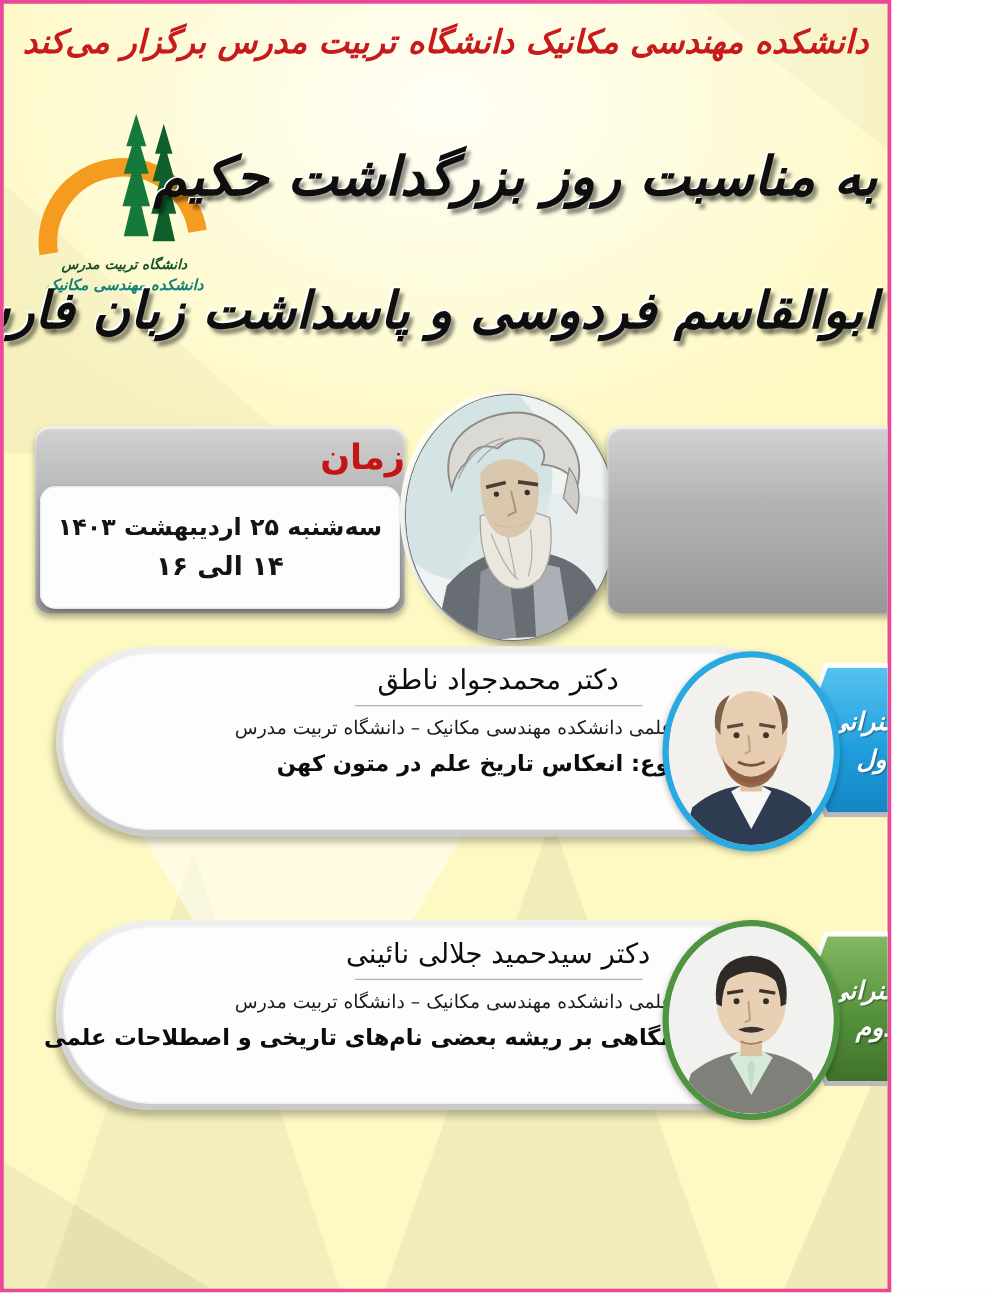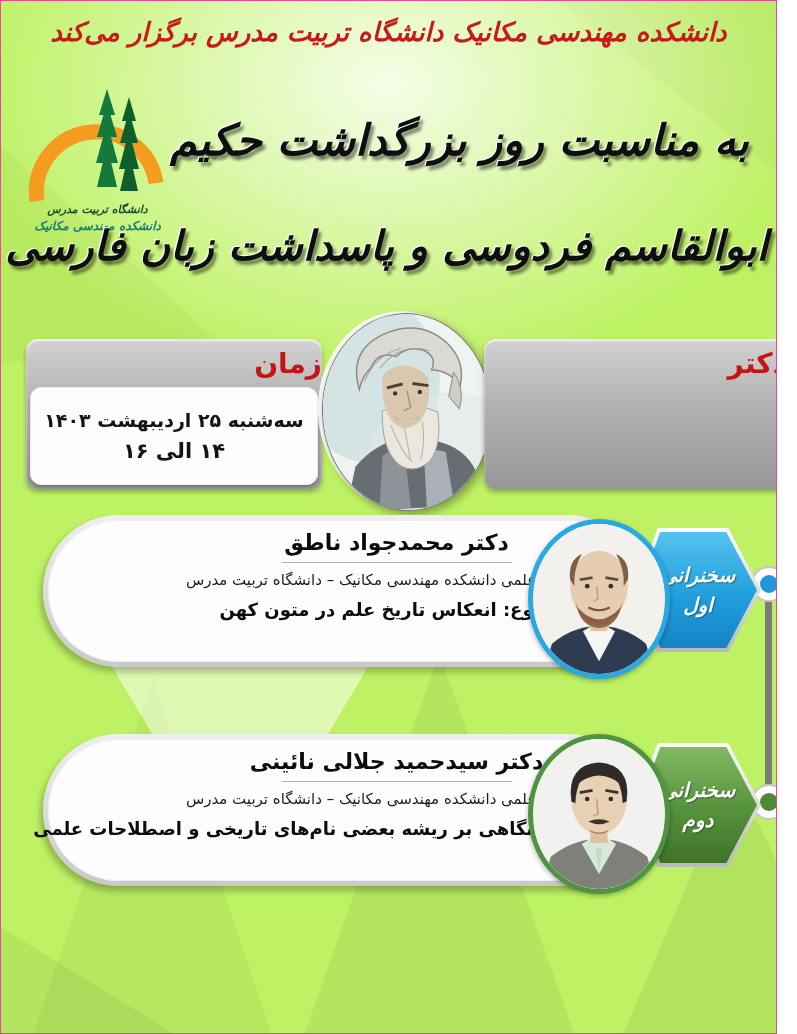--- a/index.html
+++ b/index.html
@@ -1,18 +1,18 @@
 <!DOCTYPE html>
 <html lang="fa"><head>
 <meta charset="utf-8">
 <style>
   html,body{margin:0;padding:0;background:#fff;}
   .poster{
-    position:relative;width:777px;height:1034px;overflow:hidden;
-    background:#bef264;border:1px solid #ec4899;box-sizing:border-box;
+    position:relative;width:713px;height:1034px;overflow:hidden;
+    background:#fef9c3;border:3px solid #ec4899;box-sizing:border-box;
     font-family:"DejaVu Sans",sans-serif;
   }
   
   .facet{position:absolute;pointer-events:none;}
   .f1{left:0;top:0;width:100%;height:100%;
       background:radial-gradient(ellipse 600px 420px at 50% 8%,rgba(255,255,255,.85),rgba(255,255,255,0) 70%);}
   .f2{left:0;top:600px;width:797px;height:434px;background:rgba(0,0,0,.045);
       clip-path:polygon(4% 100%,19% 18%,34% 100%);}
   .f3{left:0;top:600px;width:797px;height:434px;background:rgba(0,0,0,.05);
       clip-path:polygon(38% 100%,55% 12%,72% 100%);}
@@ -68,21 +68,21 @@
   .portrait svg{width:100%;height:100%;display:block;}
   
   .card{position:absolute;left:42px;width:601px;height:152px;border-radius:80px;
     background:linear-gradient(180deg,#efefef,#c9c9c9);
     box-shadow:-3px 5px 6px rgba(0,0,0,.25);}
   .card-inner{position:absolute;inset:5px;border-radius:75px;background:#fdfdfd;
     box-shadow:inset 0 0 0 1px #eee;}
   .card1{top:514px;}
   .card2{top:733px;}
   .card-content{position:absolute;inset:0;padding:15px 34px 10px 140px;direction:rtl;text-align:center;}
-  .sp-name{font-size:22px;font-weight:bold;color:#0c0c0c;}
+  .sp-name{font-size:22px;font-weight:normal;color:#0c0c0c;}
   .sp-divider{width:230px;border-top:1px solid #b3b3b3;margin:7px auto 8px;}
   .sp-affil{font-size:15px;color:#1c1c1c;}
   .sp-topic{font-size:18px;font-weight:bold;color:#0c0c0c;margin-top:10px;white-space:nowrap;}
   
   .photo{position:absolute;left:527px;width:132px;height:150px;border-radius:50%;
     overflow:hidden;box-shadow:0 2px 5px rgba(0,0,0,.3);z-index:5;background:#f3f2ef;}
   .photo svg{width:100%;height:100%;display:block;}
   .photo1{top:518px;border:5px solid #29a9e2;}
   .photo2{top:733px;border:5px solid #4f9440;}
   

